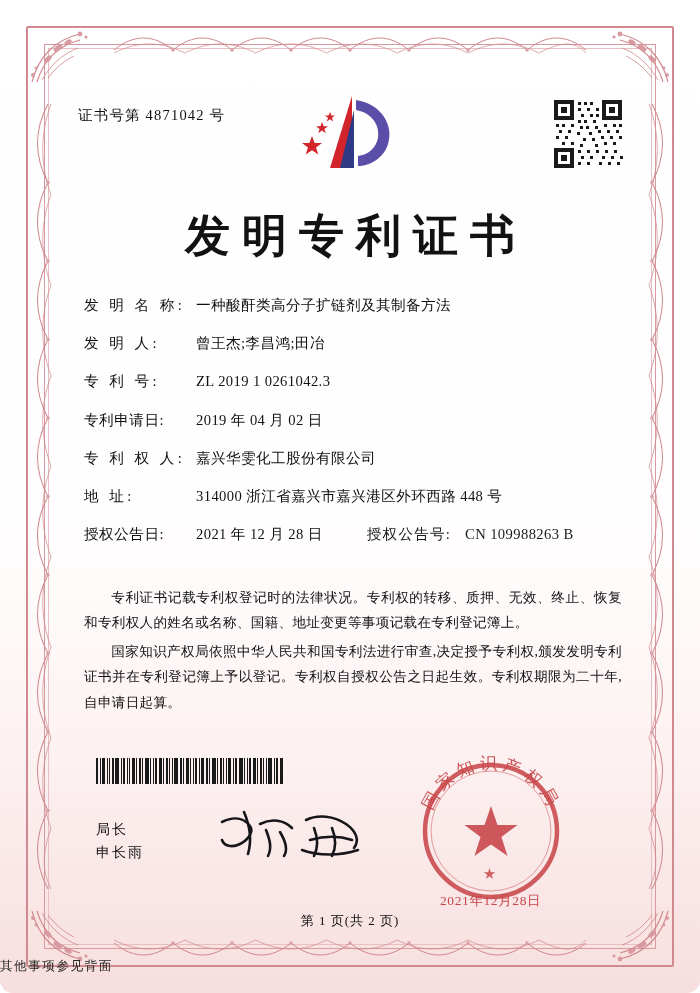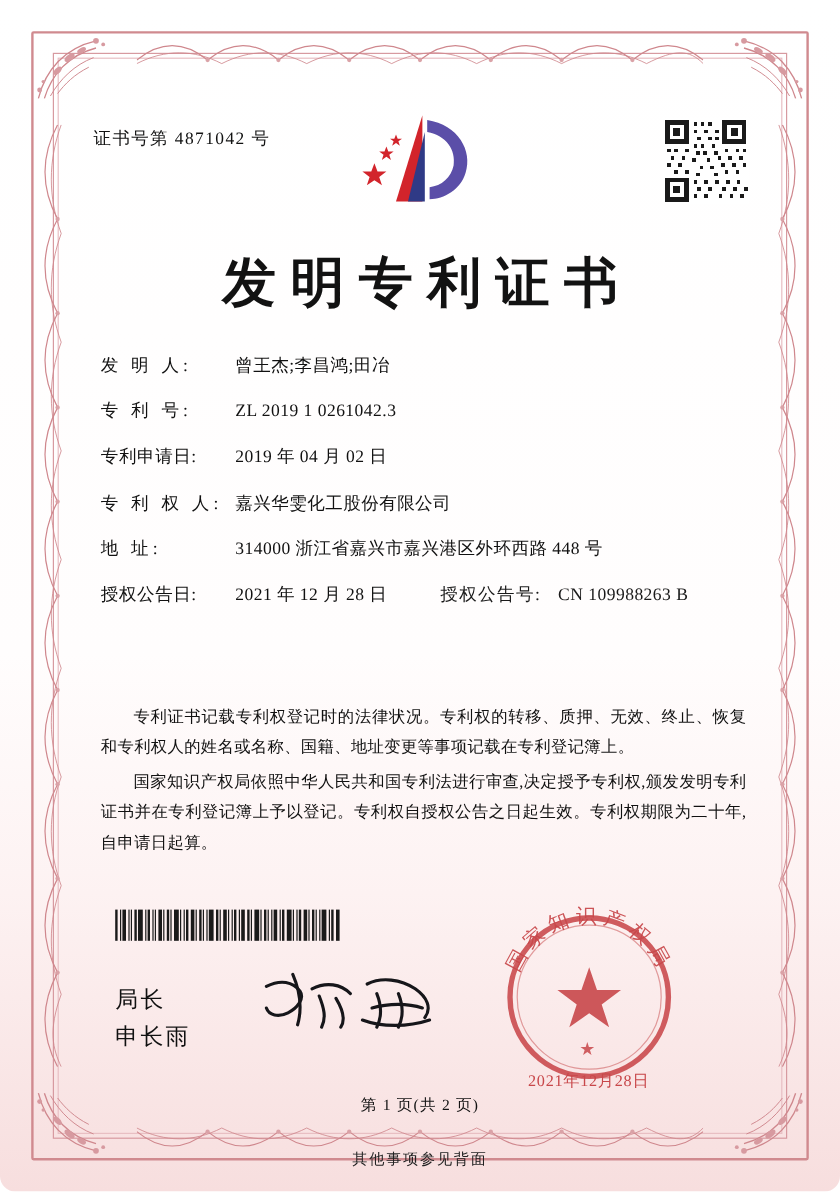--- a/index.html
+++ b/index.html
@@ -186,21 +186,21 @@
     display: block;
     background: #1a1a1a;
     margin-right: 1.5px;
   }
 
   
   .sig-label {
     position: absolute;
     left: 96px;
     top: 818px;
-    font-size: 19px;
+    font-size: 14px;
     letter-spacing: 2px;
     line-height: 1.65;
     color: #111;
   }
   .sig-hand {
     position: absolute;
     left: 214px;
     top: 806px;
     width: 162px;
     height: 58px;
@@ -234,21 +234,21 @@
     top: 912px;
     text-align: center;
     font-size: 13px;
     letter-spacing: 1px;
     color: #111;
   }
   .footnote {
     position: absolute;
     left: 0; right: 0;
     top: 958px;
-    text-align: center;
+    text-align: left;
     font-size: 12.6px;
     letter-spacing: 1.5px;
     color: #222;
   }
 </style>
 </head>
 <body>
 
 <div class="page">
 
@@ -500,20 +500,24 @@
           <rect x="56" y="64" width="3" height="3"></rect>
         <rect x="65" y="64" width="3" height="3"></rect>
       </g>
     </svg>
   </div>
 
   <div class="title">发明专利证书</div>
 
   <div class="fields">
     <div class="field">
+      <span class="field-label">发 明 名 称:</span>
+      <span class="field-value">一种酸酐类高分子扩链剂及其制备方法</span>
+    </div>
+    <div class="field">
       <span class="field-label">发 明 人:</span>
       <span class="field-value">曾王杰;李昌鸿;田冶</span>
     </div>
     <div class="field">
       <span class="field-label">专 利 号:</span>
       <span class="field-value">ZL 2019 1 0261042.3</span>
     </div>
     <div class="field">
       <span class="field-label tight">专利申请日:</span>
       <span class="field-value">2019 年 04 月 02 日</span>

